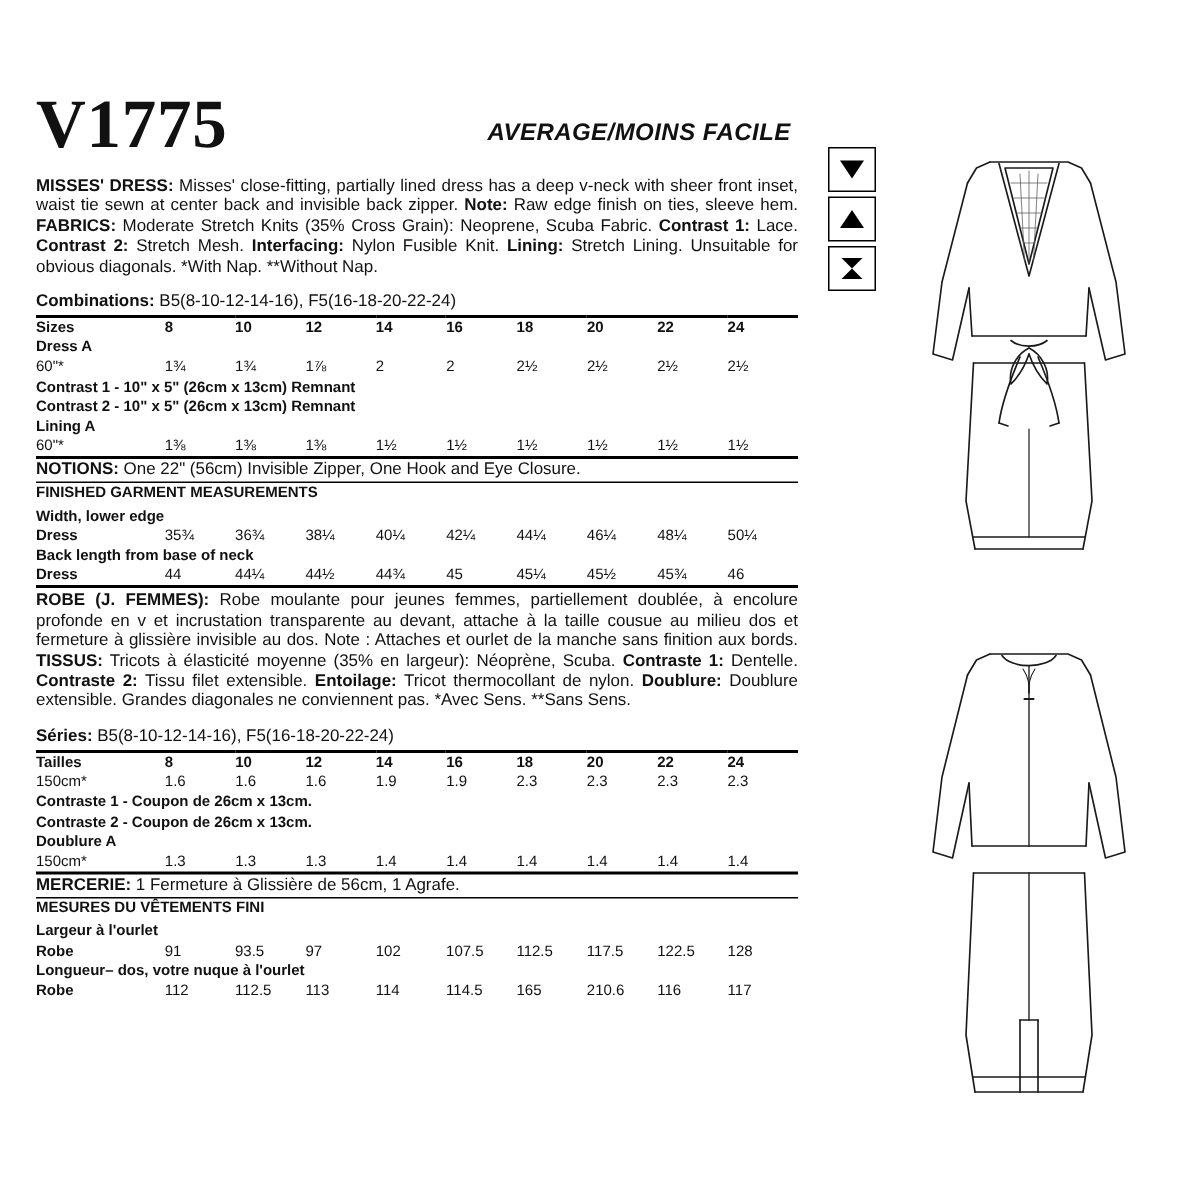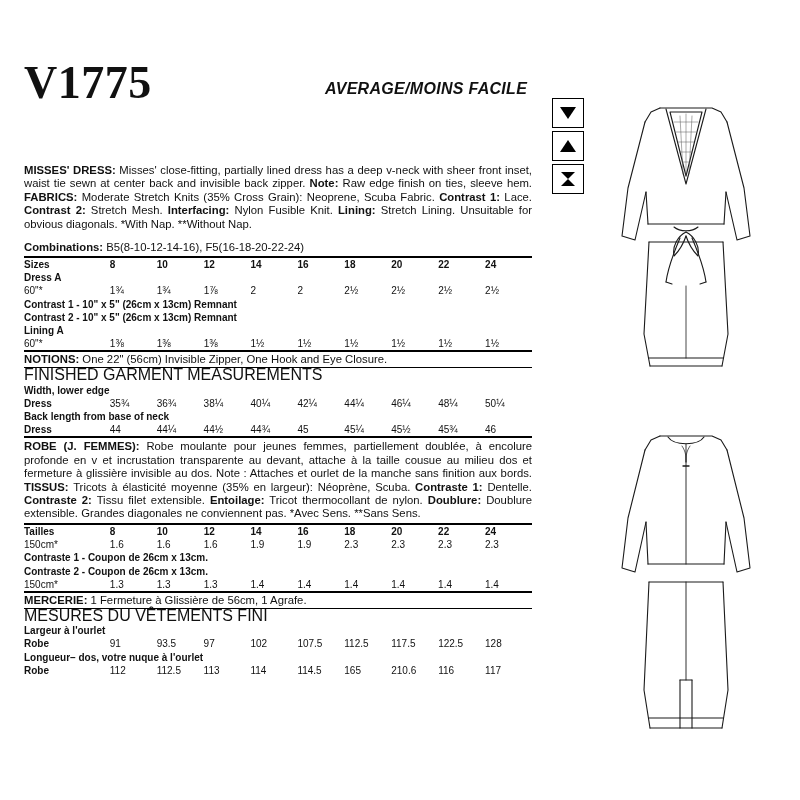--- a/index.html
+++ b/index.html
@@ -22,21 +22,21 @@
   }
   .difficulty{
     position:absolute;left:325px;top:68px;
     font-family:"Liberation Sans", sans-serif;
     font-size:16px;font-weight:700;font-style:italic;
     letter-spacing:0.3px;
     text-align:center;
   }
 
   
-  .col-left{position:absolute;left:24px;top:106px;width:508px;margin-top:46px;}
+  .col-left{position:absolute;left:24px;top:106px;width:508px;}
   .para{
     font-size:11.3px;line-height:13.4px;text-align:justify;
     margin:0 0 0 0;
   }
   .para b{font-weight:700;}
 
   .combinations{font-size:11.3px;margin-top:9px;line-height:14px;}
   .combinations b{font-weight:700;}
 
   
@@ -48,21 +48,21 @@
   .rule-thick{border-top:2.2px solid #000;}
   .rule-thin{border-top:1px solid #000;}
   .lbl{font-weight:700;}
   .c0{width:86px;}
   .cN{width:47px;}
 
   .hdrrow td{font-weight:700;}
 
   .notions{font-size:11.3px;line-height:13.6px;padding-top:1px;}
   .notions b{font-weight:700;}
-  .sectionhead{font-size:16px;font-weight:400;line-height:13.6px;}
+  .sectionhead{font-size:10px;font-weight:700;line-height:13.6px;}
   .views{position:absolute;left:552px;top:86px;width:36px;}
   .viewbox{
     width:30px;height:28px;border:1.4px solid #000;
     margin-bottom:3px;display:flex;align-items:center;justify-content:center;
     background:#fff;
   }
   .fig{position:absolute;}
   .fig svg{display:block;}
 </style>
 </head>
@@ -189,20 +189,24 @@
             <td class="cN">45¼</td>
             <td class="cN">45½</td>
             <td class="cN">45¾</td>
             <td class="cN">46</td>
           </tr>
         </tbody>
       </table>
 
     <div class="para rule-thick" style="padding-top:2px;"><span><b>ROBE (J. FEMMES):</b> Robe moulante pour jeunes femmes, partiellement doublée, à encolure profonde en v et incrustation transparente au devant, attache à la taille cousue au milieu dos et fermeture à glissière invisible au dos. Note : Attaches et ourlet de la manche sans finition aux bords. <b>TISSUS:</b> Tricots à élasticité moyenne (35% en largeur): Néoprène, Scuba. <b>Contraste 1:</b> Dentelle. <b>Contraste 2:</b> Tissu filet extensible. <b>Entoilage:</b> Tricot thermocollant de nylon. <b>Doublure:</b> Doublure extensible. Grandes diagonales ne conviennent pas. *Avec Sens. **Sans Sens.</span></div>
 
+    <div class="combinations">
+      <b>Séries:</b>
+      <span>B5(8-10-12-14-16), F5(16-18-20-22-24)</span>
+    </div>
 
     <table class="meas" id="fr-rows">
         <tbody>
           <tr class="hdrrow rule-thick">
             <td class="c0">Tailles</td>
             <td class="cN">8</td>
             <td class="cN">10</td>
             <td class="cN">12</td>
             <td class="cN">14</td>
             <td class="cN">16</td>
@@ -223,20 +227,32 @@
             <td class="cN">2.3</td>
             <td class="cN">2.3</td>
           </tr>
           <tr>
             <td class="c0 lbl" colspan="10">Contraste 1 - Coupon de 26cm x 13cm.</td>
           </tr>
           <tr>
             <td class="c0 lbl" colspan="10">Contraste 2 - Coupon de 26cm x 13cm.</td>
           </tr>
           <tr>
+            <td class="c0 lbl">Doublure A</td>
+            <td class="cN"></td>
+            <td class="cN"></td>
+            <td class="cN"></td>
+            <td class="cN"></td>
+            <td class="cN"></td>
+            <td class="cN"></td>
+            <td class="cN"></td>
+            <td class="cN"></td>
+            <td class="cN"></td>
+          </tr>
+          <tr>
             <td class="c0">150cm*</td>
             <td class="cN">1.3</td>
             <td class="cN">1.3</td>
             <td class="cN">1.3</td>
             <td class="cN">1.4</td>
             <td class="cN">1.4</td>
             <td class="cN">1.4</td>
             <td class="cN">1.4</td>
             <td class="cN">1.4</td>
             <td class="cN">1.4</td>

